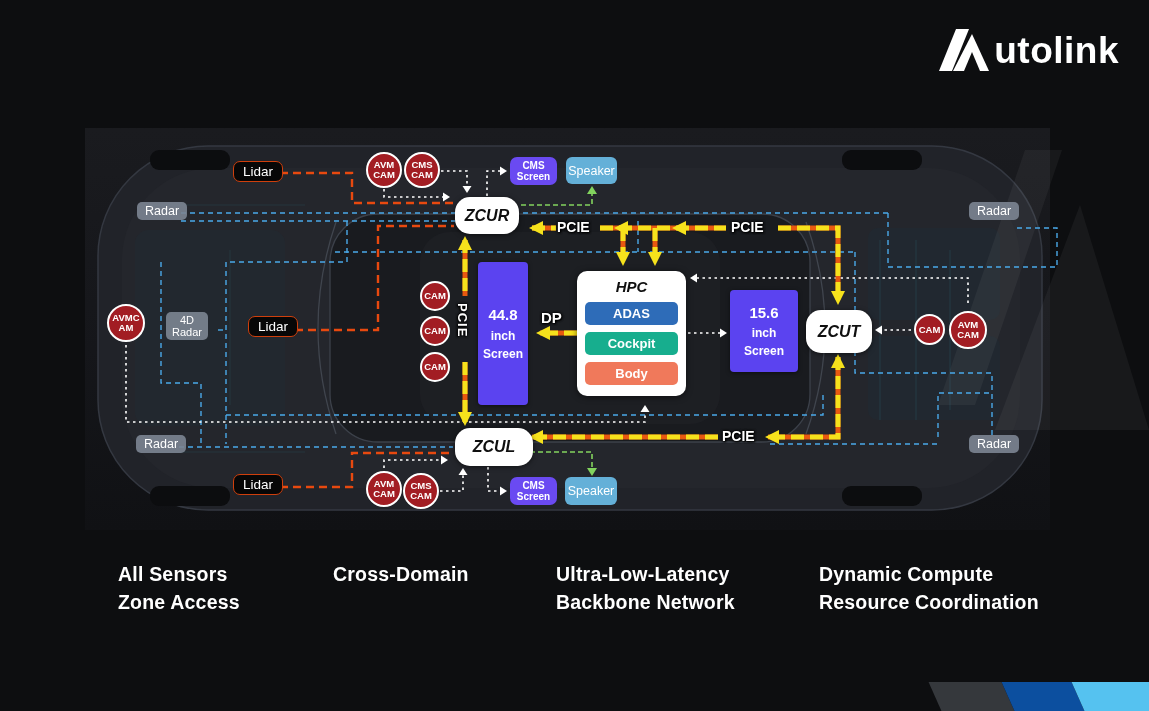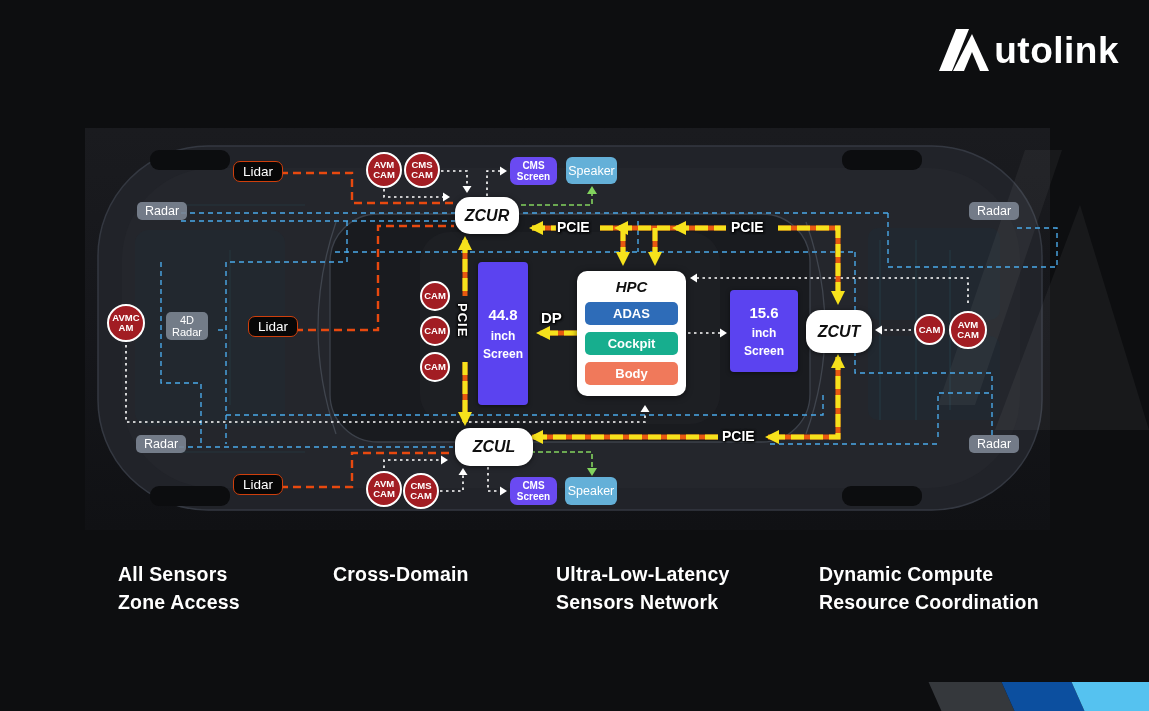--- a/index.html
+++ b/index.html
@@ -286,21 +286,21 @@
 
   <div class="feature" style="left:118px;top:561px;">
     <div>All Sensors</div>
     <div>Zone Access</div>
   </div>
   <div class="feature" style="left:333px;top:561px;">
     <div>Cross-Domain</div>
   </div>
   <div class="feature" style="left:556px;top:561px;">
     <div>Ultra-Low-Latency</div>
-    <div>Sensors Network</div>
+    <div>Backbone Network</div>
   </div>
   <div class="feature" style="left:819px;top:561px;">
     <div>Dynamic Compute</div>
     <div>Resource Coordination</div>
   </div>
 
   <div class="stripe" style="left:935px;width:73px;background:#35383c;"></div>
   <div class="stripe" style="left:1008px;width:70px;background:#0c4f9f;"></div>
   <div class="stripe" style="left:1078px;width:90px;background:#55c2f0;"></div>
 

